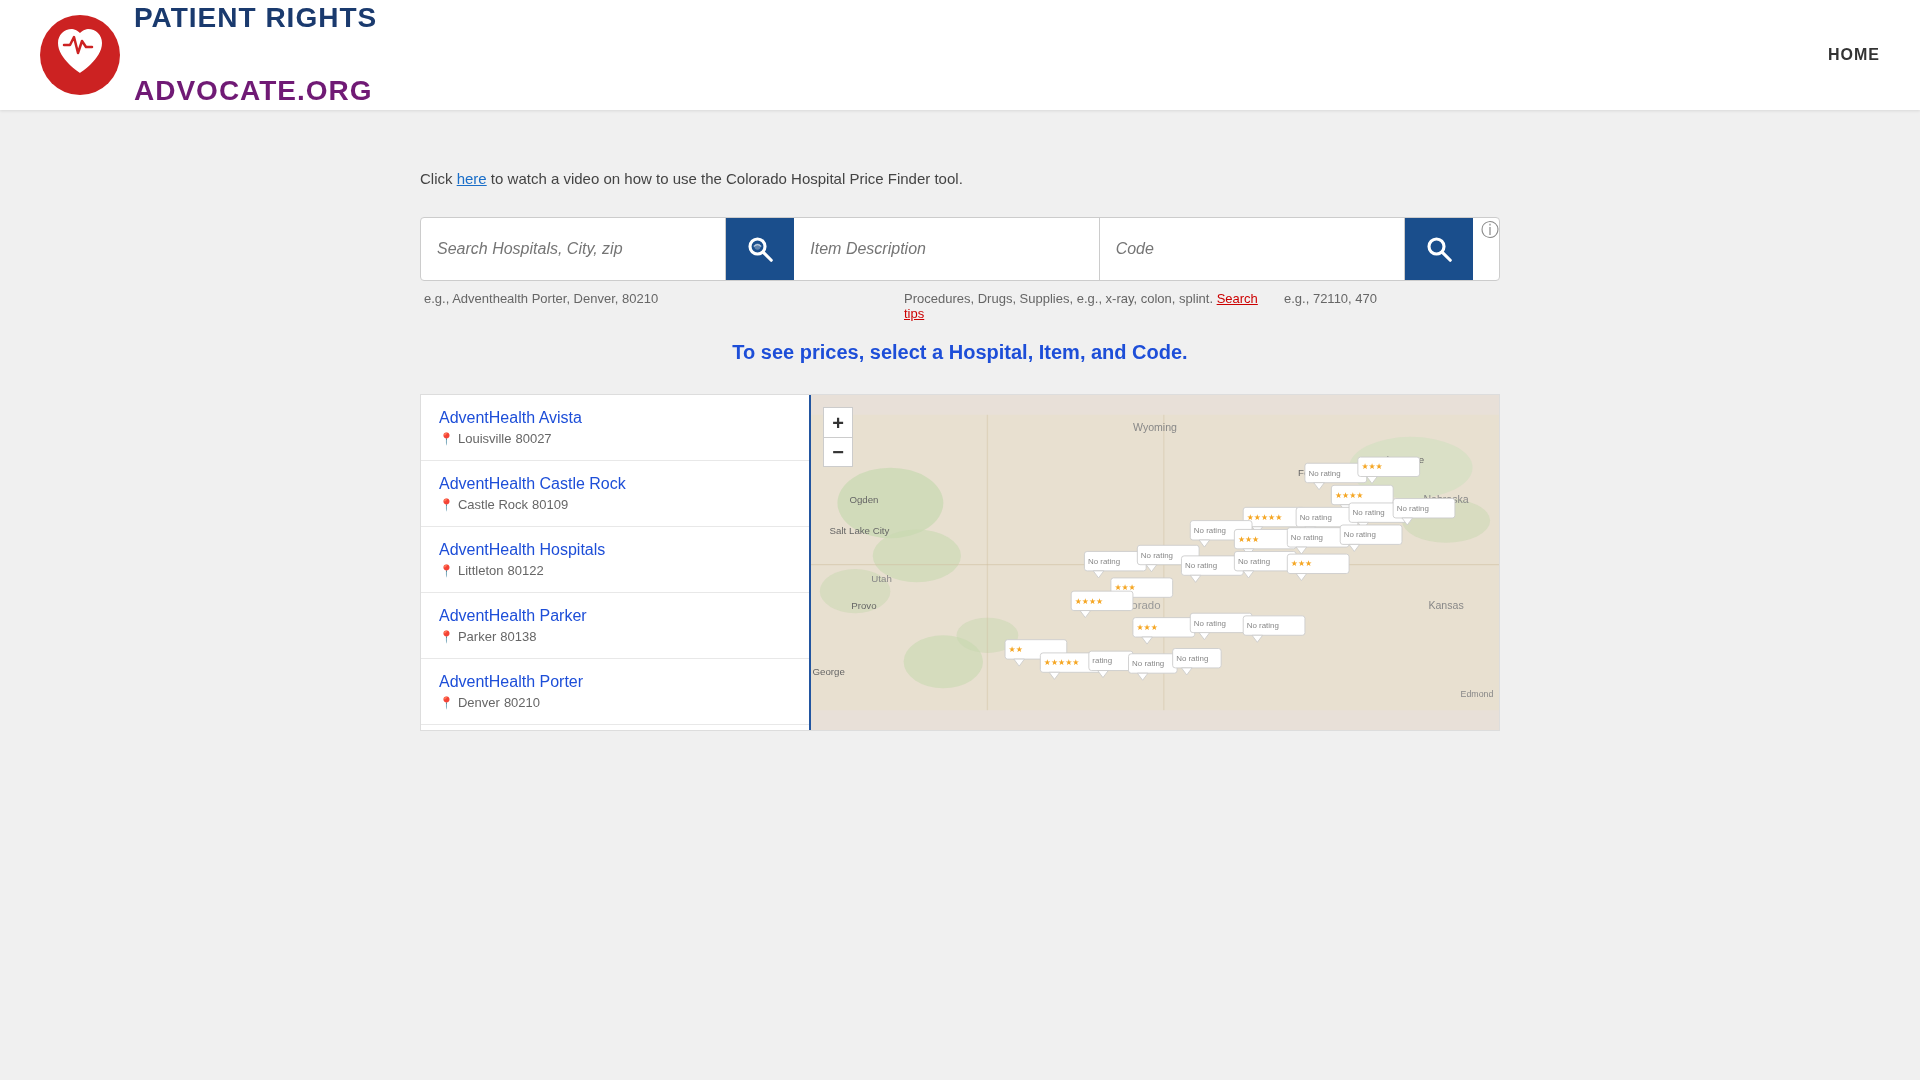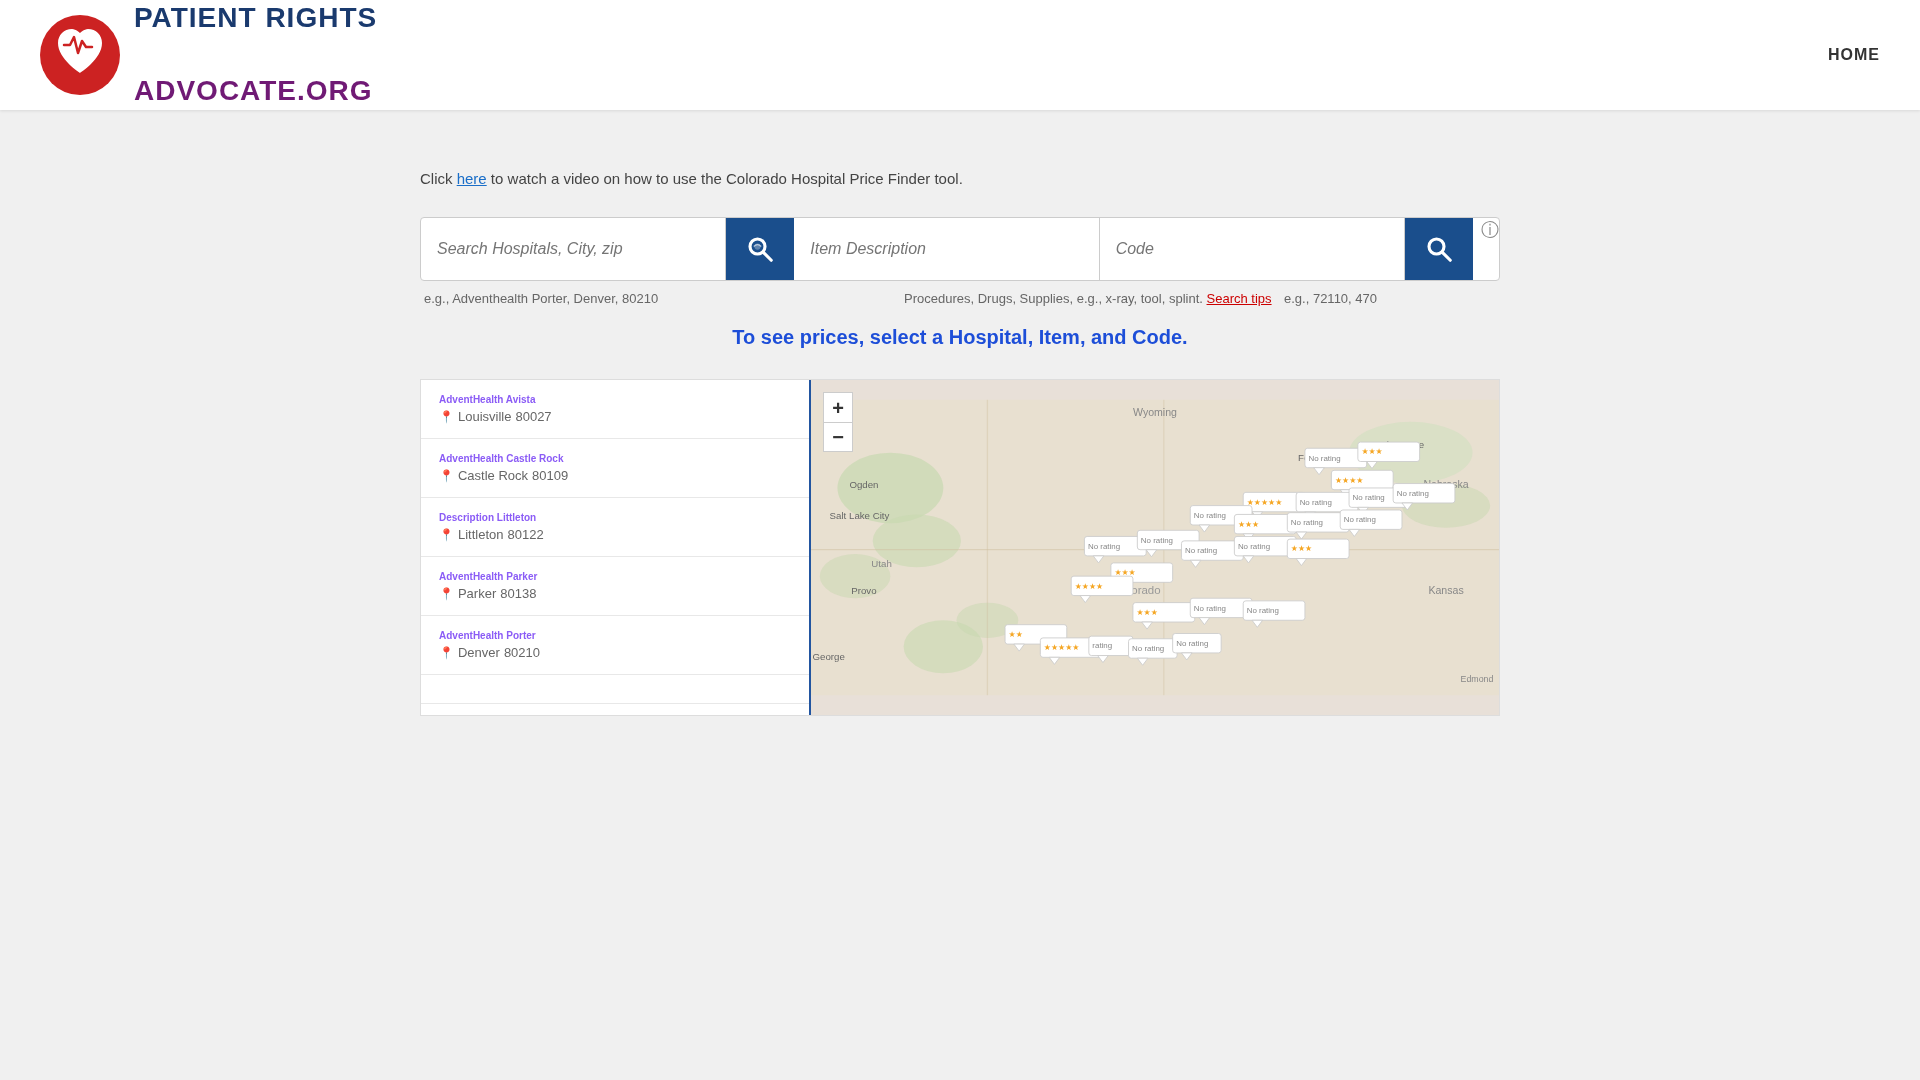--- a/index.html
+++ b/index.html
@@ -180,23 +180,23 @@
       border-right: 2px solid #2255a0;
       overflow-y: auto;
       max-height: 335px;
     }
     .hospital-item {
       padding: 14px 18px;
       border-bottom: 1px solid #e8e8e8;
       cursor: pointer;
     }
     .hospital-name {
-      font-size: 10px;
-      font-weight: 700;
-      color: #8b5cf6;
+      font-size: 16px;
+      font-weight: 400;
+      color: #1d4ed8;
       margin-bottom: 4px;
     }
     .hospital-location {
       font-size: 13px;
       color: #666;
       display: flex;
       align-items: center;
       gap: 4px;
     }
     .location-pin {
@@ -302,21 +302,21 @@
         <line x1="14.5" y1="14.5" x2="21" y2="21" stroke="white" stroke-width="2.5" stroke-linecap="round"></line>
       </svg>
     </div>
 
     <span class="info-icon">ⓘ</span>
   </div>
 
   <div class="search-hints">
     <div class="hint-hospital">e.g., Adventhealth Porter, Denver, 80210</div>
     <div class="hint-item">
-      <span>Procedures, Drugs, Supplies, e.g., x-ray, tool, splint.</span>
+      <span>Procedures, Drugs, Supplies, e.g., x-ray, colon, splint.</span>
       <a href="#">Search tips</a>
     </div>
     <div class="hint-code">e.g., 72110, 470</div>
   </div>
 
   <p class="prompt-text">To see prices, select a Hospital, Item, and Code.</p>
 
   <div class="results-area">
 
     <div class="hospital-list">
@@ -331,21 +331,21 @@
     </div>
         <div class="hospital-item">
       <div class="hospital-name">AdventHealth Castle Rock</div>
       <div class="hospital-location">
         <span class="location-pin">📍</span>
         <span>Castle Rock</span>
         <span>80109</span>
       </div>
     </div>
         <div class="hospital-item">
-      <div class="hospital-name">Description Littleton</div>
+      <div class="hospital-name">AdventHealth Hospitals</div>
       <div class="hospital-location">
         <span class="location-pin">📍</span>
         <span>Littleton</span>
         <span>80122</span>
       </div>
     </div>
         <div class="hospital-item">
       <div class="hospital-name">AdventHealth Parker</div>
       <div class="hospital-location">
         <span class="location-pin">📍</span>

